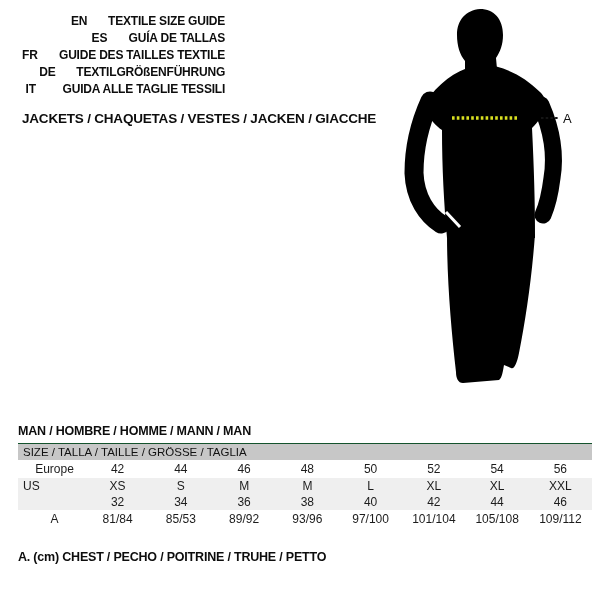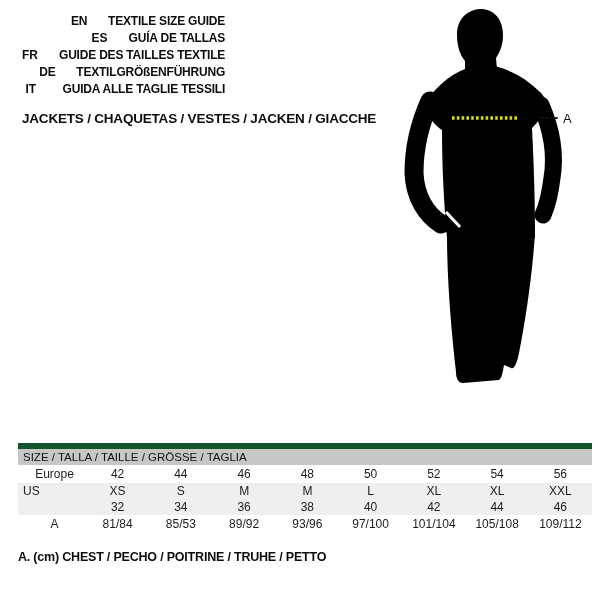--- a/index.html
+++ b/index.html
@@ -20,21 +20,21 @@
   .dash-black{stroke:#151515;}
   .measure-text{font-family:"Liberation Sans",sans-serif;font-size:13px;fill:#111;}
   
   .section-title{position:absolute;top:424px;left:18px;font-weight:700;font-size:12.5px;letter-spacing:-0.2px;}
   
   .size-table{
     position:absolute;top:443px;left:18px;width:574px;
     border-collapse:collapse;table-layout:fixed;font-size:12px;color:#1c1c1c;
   }
   .size-table thead td{
-    background:var(--header-bg,#c7c7c7);border-top:6px solid #14532d;
+    background:var(--header-bg,#c7c7c7);border-top:1px solid #14532d;
     height:16px;padding:0 0 0 5px;font-size:11.5px;text-align:left;color:#111;
   }
   .size-table tbody td{height:16px;padding:0;text-align:center;font-weight:400;}
   .size-table tbody tr.tall td{height:18px;text-align:center;}
   .size-table tbody td.row-label{text-align:left;padding-left:5px;}
   .size-table tbody tr.shaded td{background:var(--shaded-bg,#efefef);}
   
   .footnote{position:absolute;top:550px;left:18px;font-weight:700;font-size:12.5px;letter-spacing:-0.2px;}
 </style>
 </head>
@@ -76,20 +76,21 @@
       <path class="sil-stroke" stroke-width="19" d="M 30,93 C 20,115 14,140 14,165 C 15,190 27,207 41,216"></path>
       <path class="sil-stroke" stroke-width="17" d="M 141,97 C 151,120 156,146 152,170 C 150,186 147,198 143,207"></path>
       <path class="sil" d="M 47,226 L 135,226 C 132,268 126,310 119,345 C 117,355 114,362 111,360 L 104,357 C 103,363 102,370 99,372 L 63,375 C 58,375 56,370 56,364 C 51,320 47,272 47,226 Z"></path>
       <path d="M 46,204 L 60,219" stroke="#ffffff" stroke-width="3" fill="none"></path>
       <line class="dash-yellow" x1="52" y1="110" x2="119" y2="110" stroke-width="3.5" stroke-dasharray="2.6 2.2"></line>
       <line class="dash-black" x1="141" y1="110" x2="158" y2="110" stroke-width="1.8" stroke-dasharray="2.5 2.2"></line>
       <text class="measure-text" x="163" y="115">A</text>
     </svg>
   </div>
 
+  <div class="section-title">MAN / HOMBRE / HOMME / MANN / MAN</div>
 
   <table class="size-table">
     <colgroup>
         <col style="width:68px">
         <col span="8">
       </colgroup>
     <thead>
       <tr>
         <td colspan="9">SIZE / TALLA / TAILLE / GRÖSSE / TAGLIA</td>
       </tr>

